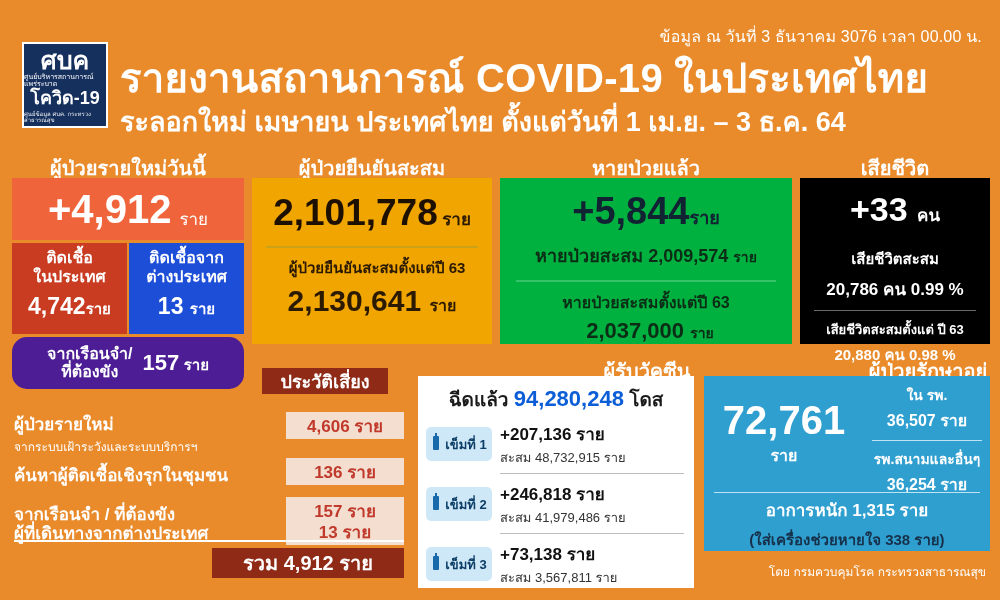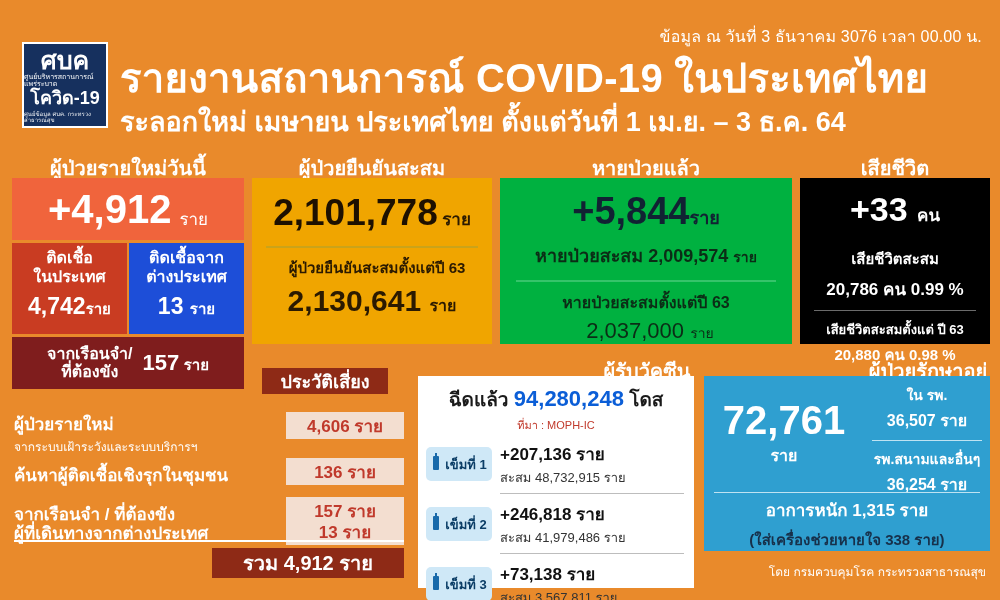--- a/index.html
+++ b/index.html
@@ -60,22 +60,22 @@
   }
   #for-box {
     left: 129px; top: 243px; width: 115px; height: 91px;
     background: #1d4ed8; color: #fff; padding-top: 6px; text-align: center;
   }
   .sub-lbl { font-size: 16px; font-weight: bold; line-height: 1.18; }
   .sub-val { font-size: 23px; font-weight: bold; margin-top: 6px; }
   .sub-val .u { font-size: 15px; font-weight: bold; }
   #ship-box {
     left: 12px; top: 337px; width: 232px; height: 52px;
-    background: #7f1d1d; color: #fff;
-    display: flex; align-items: center; justify-content: center; gap: 10px;
+    background: #4c1d95; color: #fff;
+    display: flex; align-items: center; justify-content: center; gap: 10px; border-radius: 15px;
   }
   #ship-box .lbl { font-size: 16px; font-weight: bold; line-height: 1.15; text-align:center;}
   #ship-box .val { font-size: 22px; font-weight: bold; }
   #ship-box .u { font-size: 15px; font-weight: bold; }
 
   
   #cum-box {
     left: 252px; top: 178px; width: 240px; height: 166px;
     background: #f0a500; color: #2b1a00;
     text-align: center; padding-top: 14px;
@@ -92,21 +92,21 @@
     left: 500px; top: 178px; width: 292px; height: 166px;
     background: #00b140; color: #063;
     text-align: center; padding-top: 12px;
   }
   #rec-box .big { font-size: 38px; font-weight: bold; color: #123; }
   #rec-box .big .u { font-size: 18px; }
   #rec-box .line { font-size: 18px; font-weight: bold; color: #0b2d16; margin-top: 8px;}
   #rec-box .line .u { font-size: 14px; }
   #rec-box .rule { height: 2px; background: #35c46a; margin: 10px 16px 8px; }
   #rec-box .line2 { font-size: 16px; font-weight: bold; color: #0b2d16; }
-  #rec-box .big2 { font-size: 22px; font-weight: normal; color: #0b2d16; margin-top: 3px; padding-left: 8px;}
+  #rec-box .big2 { font-size: 22px; font-weight: bold; color: #0b2d16; margin-top: 3px; padding-left: 8px;}
   #rec-box .big2 .u { font-size: 14px; }
 
   
   #death-box {
     left: 800px; top: 178px; width: 190px; height: 166px;
     background: #000; color: #fff; text-align: center; padding-top: 12px;
   }
   #death-box .big { font-size: 34px; font-weight: bold; }
   #death-box .big .u { font-size: 17px; }
   #death-box .lbl { font-size: 15px; font-weight: bold; margin-top: 18px;}
@@ -292,21 +292,20 @@
   <div id="risk-line"></div>
   <div id="risk-total">รวม 4,912 ราย</div>
 
   <div class="col-title" id="vac-title">ผู้รับวัคซีน</div>
   <div class="card" id="vac-box">
     <div id="vac-head">
       <span>ฉีดแล้ว</span>
       <span class="num">94,280,248</span>
       <span>โดส</span>
     </div>
-    <div id="vac-src">ที่มา : MOPH-IC</div>
 
     <div class="vrow">
       <div class="vchip">
         <span class="syr"></span>
         <span>เข็มที่ 1</span>
       </div>
       <div class="vtext">
         <div class="vmain">+207,136 ราย</div>
         <div class="vsub">สะสม 48,732,915 ราย</div>
       </div>

